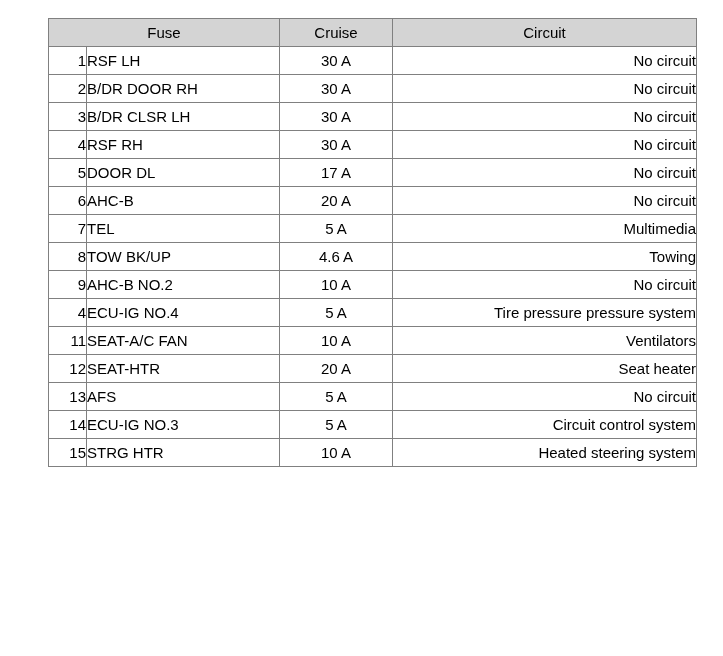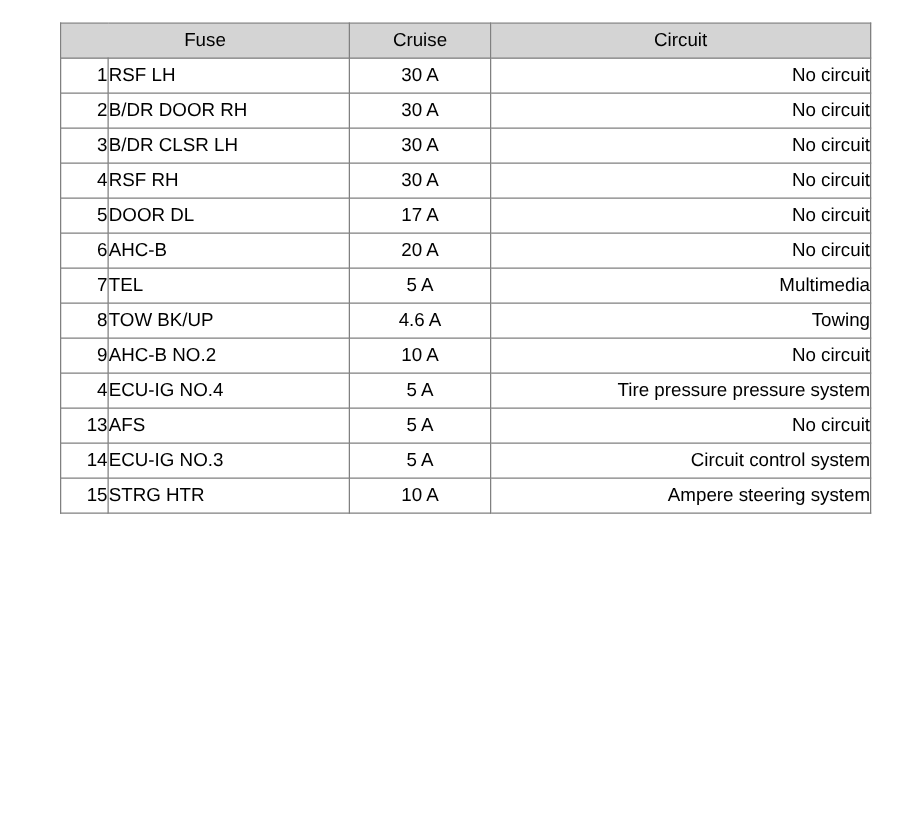--- a/index.html
+++ b/index.html
@@ -138,32 +138,44 @@
           <td class="amp">10 A</td>
           <td class="circ">No circuit</td>
         </tr>
         <tr>
           <td class="num">4</td>
           <td class="fuse">ECU-IG NO.4</td>
           <td class="amp">5 A</td>
           <td class="circ">Tire pressure pressure system</td>
         </tr>
         <tr>
+          <td class="num">11</td>
+          <td class="fuse">SEAT-A/C FAN</td>
+          <td class="amp">10 A</td>
+          <td class="circ">Ventilators</td>
+        </tr>
+        <tr>
+          <td class="num">12</td>
+          <td class="fuse">SEAT-HTR</td>
+          <td class="amp">20 A</td>
+          <td class="circ">Seat heater</td>
+        </tr>
+        <tr>
           <td class="num">13</td>
           <td class="fuse">AFS</td>
           <td class="amp">5 A</td>
           <td class="circ">No circuit</td>
         </tr>
         <tr>
           <td class="num">14</td>
           <td class="fuse">ECU-IG NO.3</td>
           <td class="amp">5 A</td>
           <td class="circ">Circuit control system</td>
         </tr>
         <tr>
           <td class="num">15</td>
           <td class="fuse">STRG HTR</td>
           <td class="amp">10 A</td>
-          <td class="circ">Ampere steering system</td>
+          <td class="circ">Heated steering system</td>
         </tr>
       </tbody>
   </table>
 </div>
 
 </body></html>

